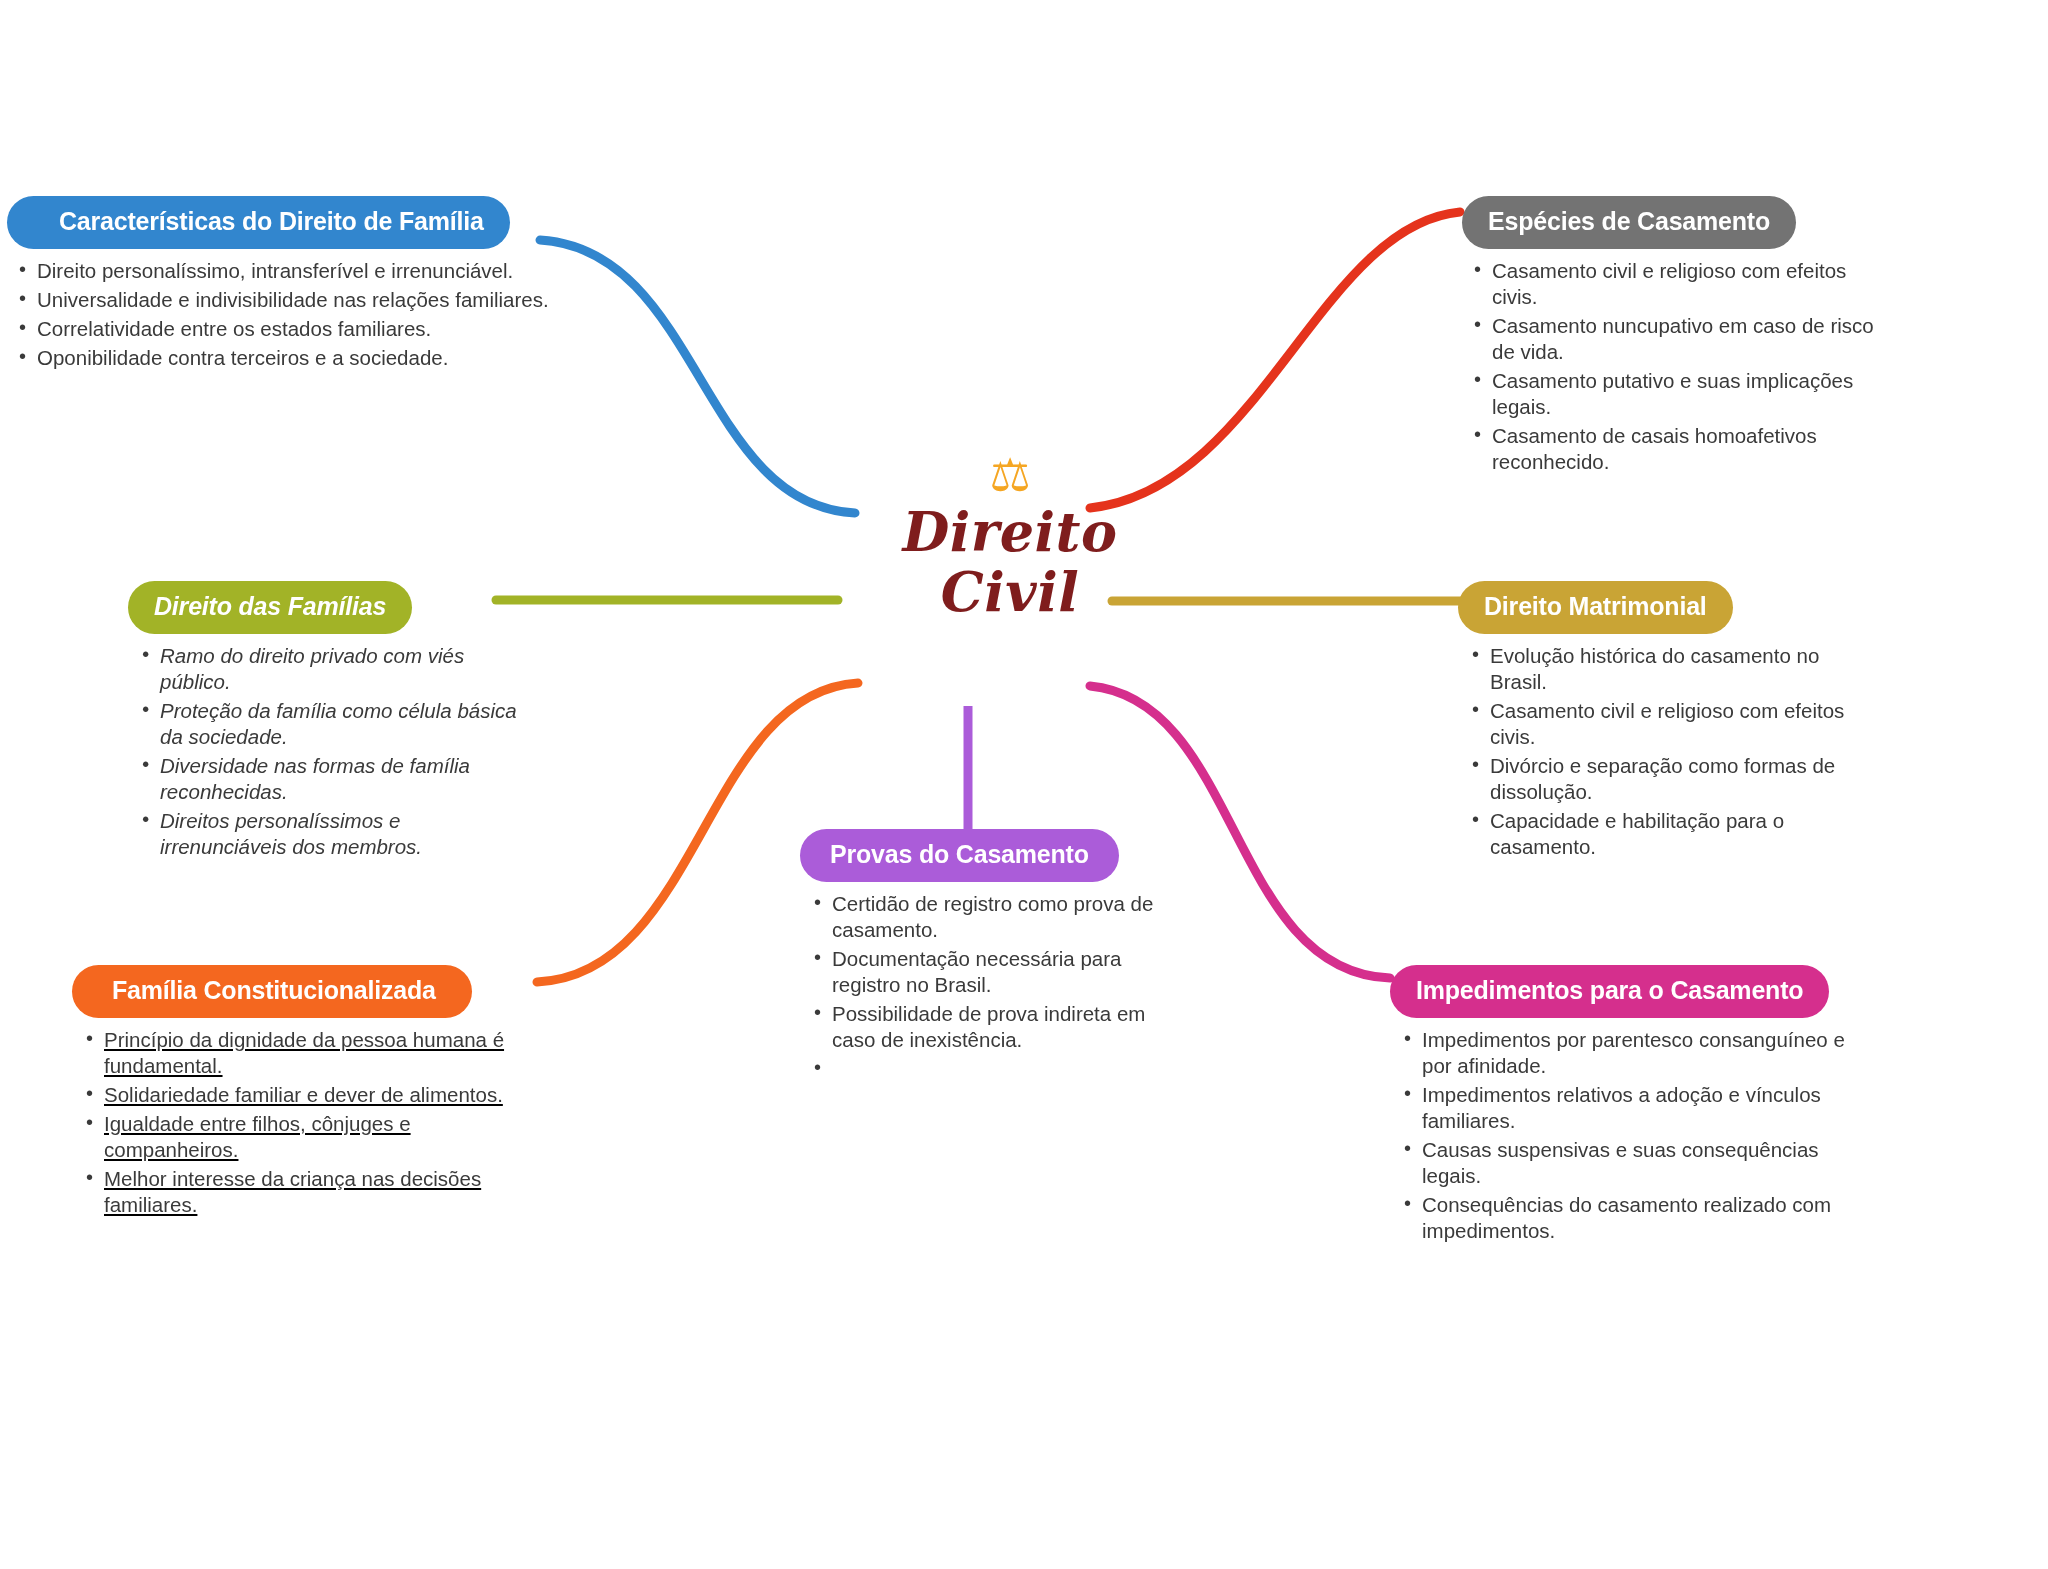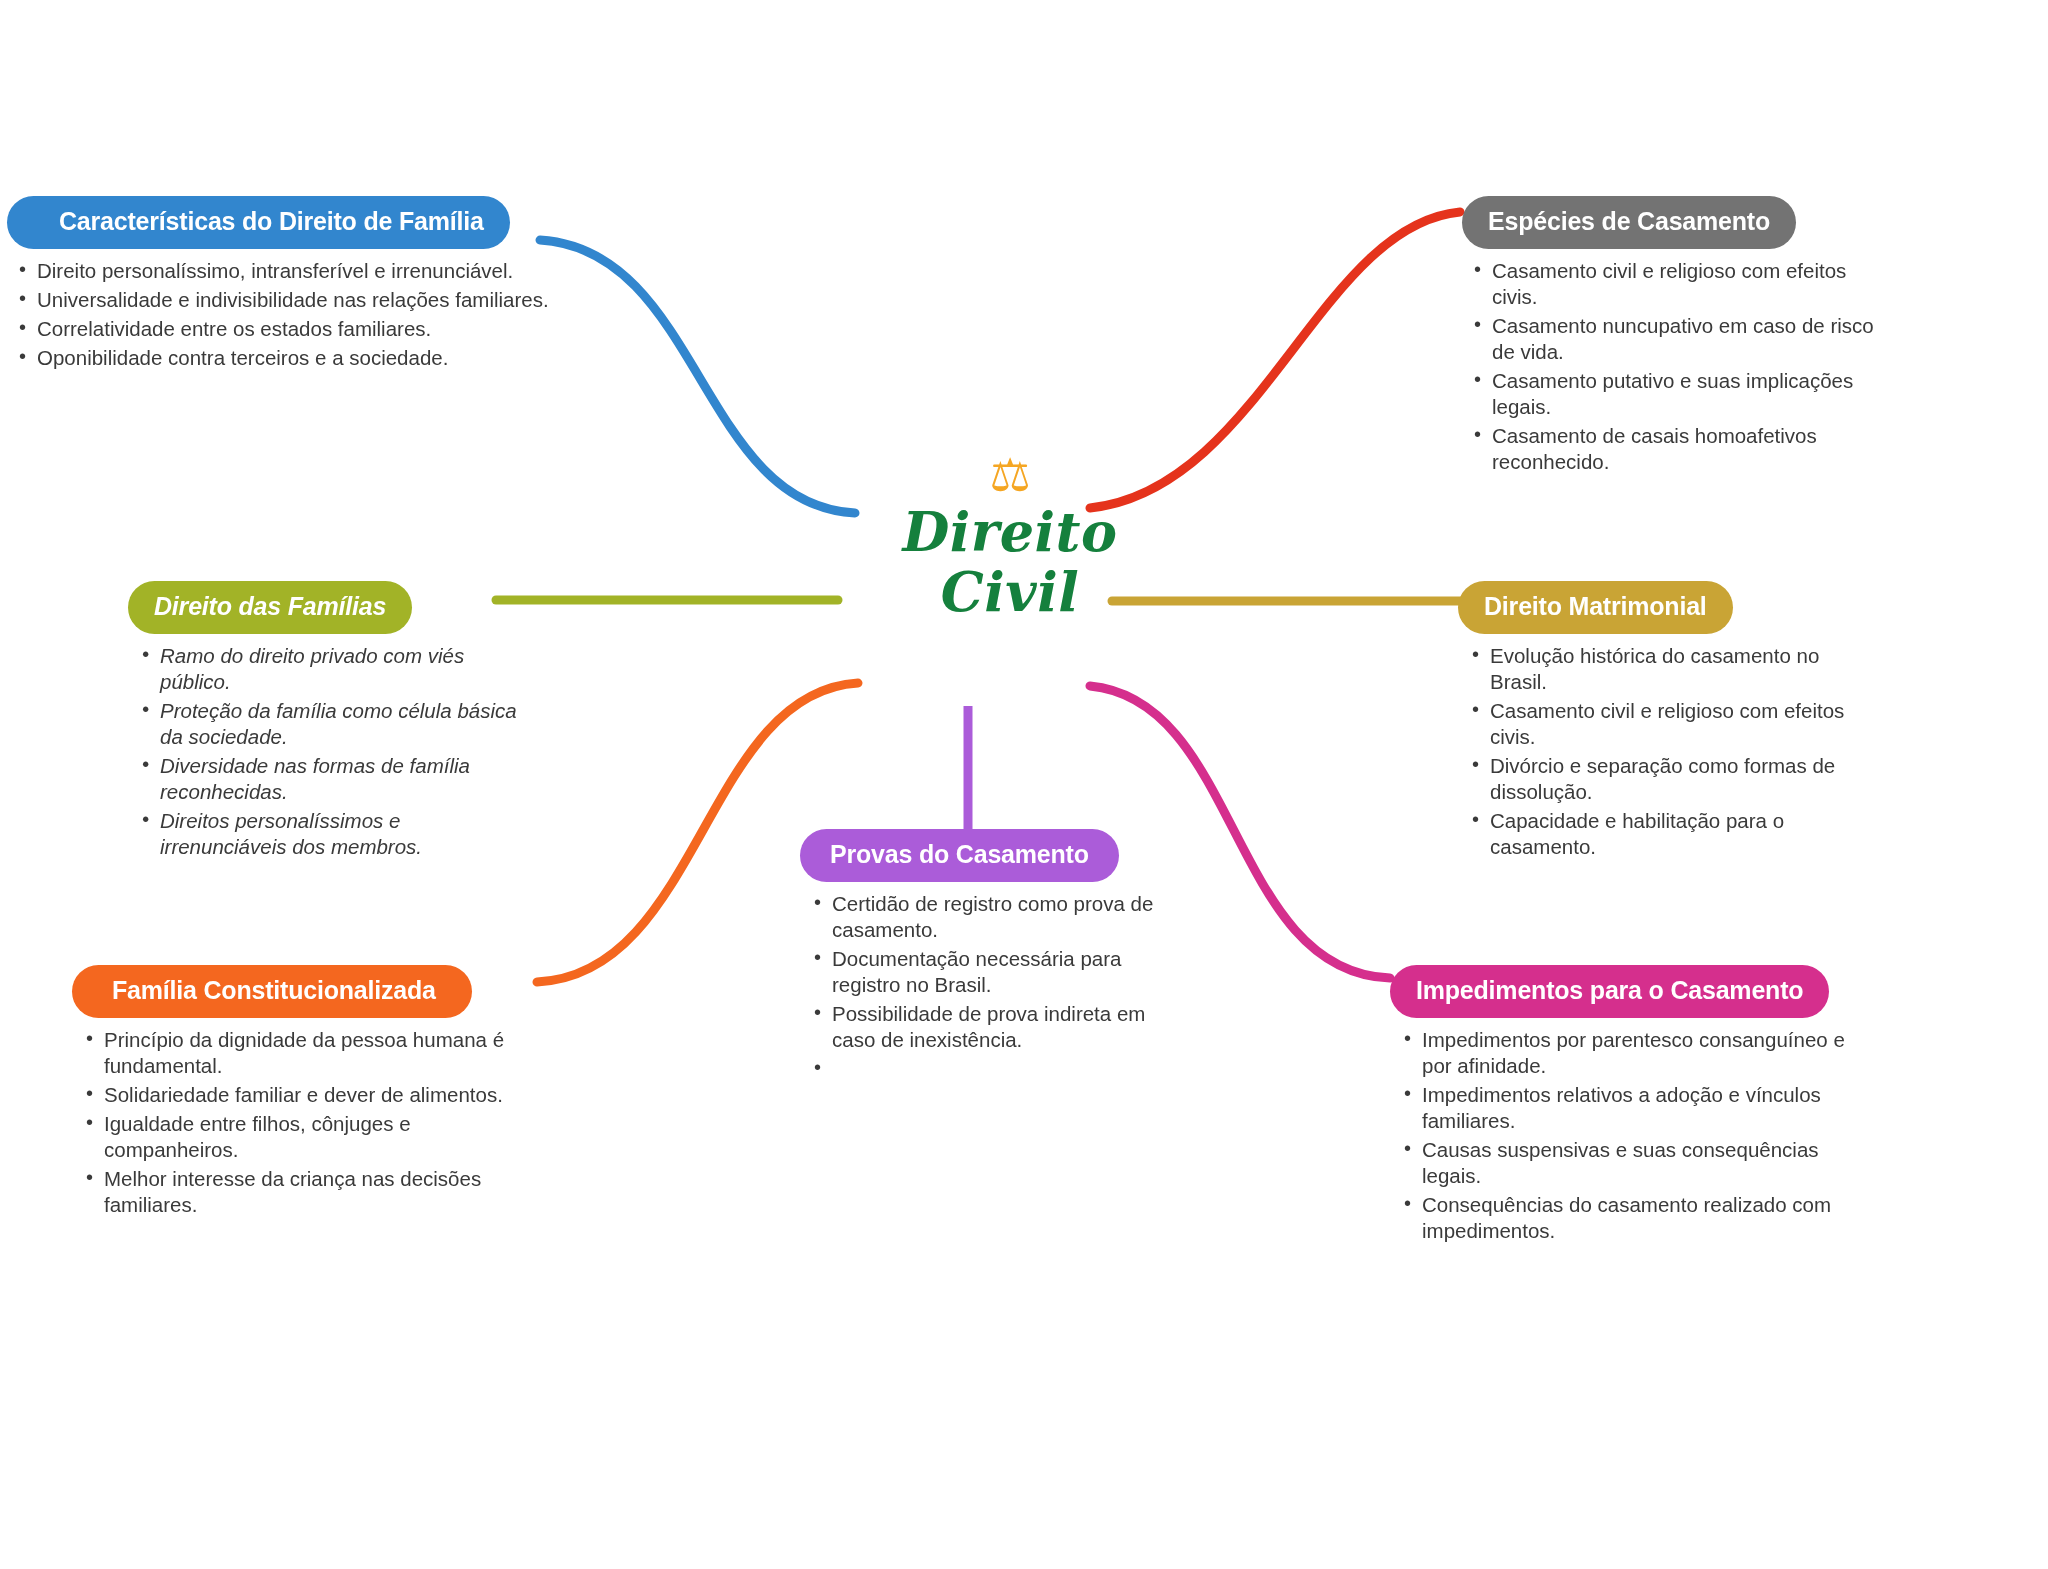--- a/index.html
+++ b/index.html
@@ -40,21 +40,21 @@
     color: #F5A623;
     display: block;
     margin-bottom: 4px;
   }
   .center-title {
     font-family: "DejaVu Serif", "Liberation Serif", serif;
     font-style: italic;
     font-weight: 700;
     font-size: 54px;
     line-height: 1.12;
-    color: #15803d;
+    color: #7f1d1d;
     letter-spacing: 0.5px;
     white-space: pre-line;
   }
 
   
   .branch {
     position: absolute;
     z-index: 4;
   }
   .pill {
@@ -99,21 +99,21 @@
   #b-especies      { left: 1462px; top: 196px; width: 420px; }
   #b-especies ul.points li { padding-left: 30px; }
   #b-especies ul.points li .bul { left: 12px; }
 
   #b-familias      { left: 128px;  top: 581px; width: 400px; font-style: italic; }
   #b-familias ul.points { margin-left: 12px; }
 
   #b-matrimonial   { left: 1458px; top: 581px; width: 400px; }
   #b-matrimonial ul.points { margin-left: 12px; }
 
-  #b-constitucionalizada { left: 72px; top: 965px; width: 470px; }
+  #b-constitucionalizada { left: 72px; top: 965px; width: 470px; text-decoration: underline; }
   #b-constitucionalizada .pill { padding-left: 40px; padding-right: 36px; }
   #b-constitucionalizada ul.points { margin-left: 12px; }
 
   #b-provas        { left: 800px;  top: 829px; width: 370px; }
   #b-provas .pill { padding-left: 30px; padding-right: 30px; }
   #b-provas ul.points { margin-left: 12px; }
 
   #b-impedimentos  { left: 1390px; top: 965px; width: 470px; }
   #b-impedimentos ul.points { margin-left: 12px; }
 </style>

